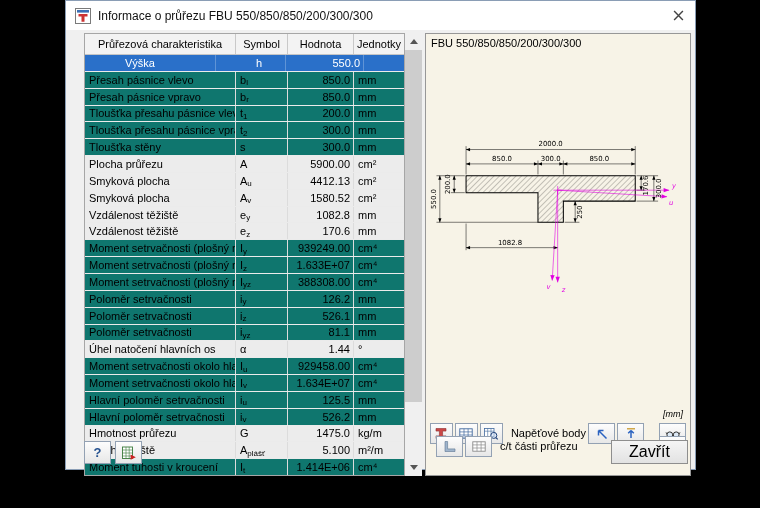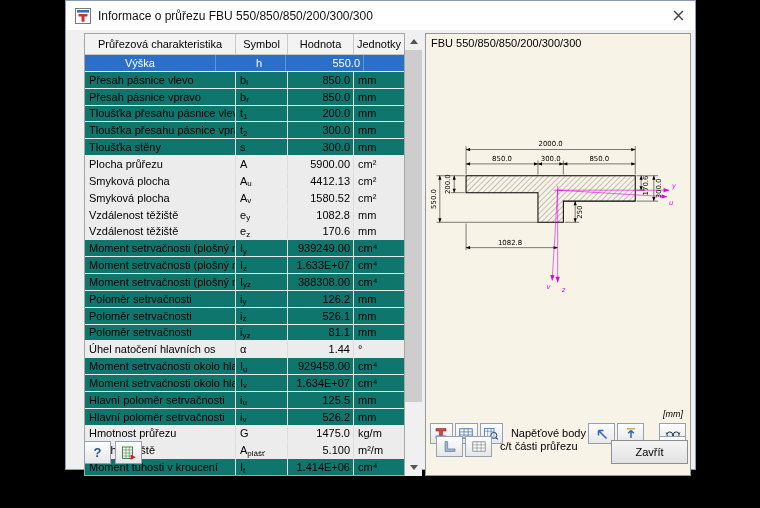--- a/index.html
+++ b/index.html
@@ -66,21 +66,21 @@
   .tb-right{margin-left:auto;display:flex;gap:2px;align-items:center;}
   .gapL{margin-left:13px;}
   
   .footer-left{position:absolute;left:18px;bottom:5px;display:flex;gap:4px;}
   .fbtn{width:27px;height:23px;border:1px solid #93a1b3;background:linear-gradient(#fdfdfd,#e7e7e7);
         display:flex;align-items:center;justify-content:center;padding:0;cursor:pointer;}
   .q{font-size:13px;font-weight:bold;color:#23508f;}
   .close-dialog-btn{
     position:absolute;right:7px;bottom:5px;width:77px;height:24px;
     border:1px solid #8e8e8e;background:linear-gradient(#f5f5f5,#e2e2e2);
-    font-size:11px;color:#000;font-family:"Liberation Sans",sans-serif;cursor:pointer;
+    font-size:16px;color:#000;font-family:"Liberation Sans",sans-serif;cursor:pointer;
   }
 </style>
 </head>
 <body>
 
 <div class="dialog">
 
   <div class="titlebar">
     <span class="app-icon">
       <svg width="16" height="16" viewBox="0 0 16 16">

